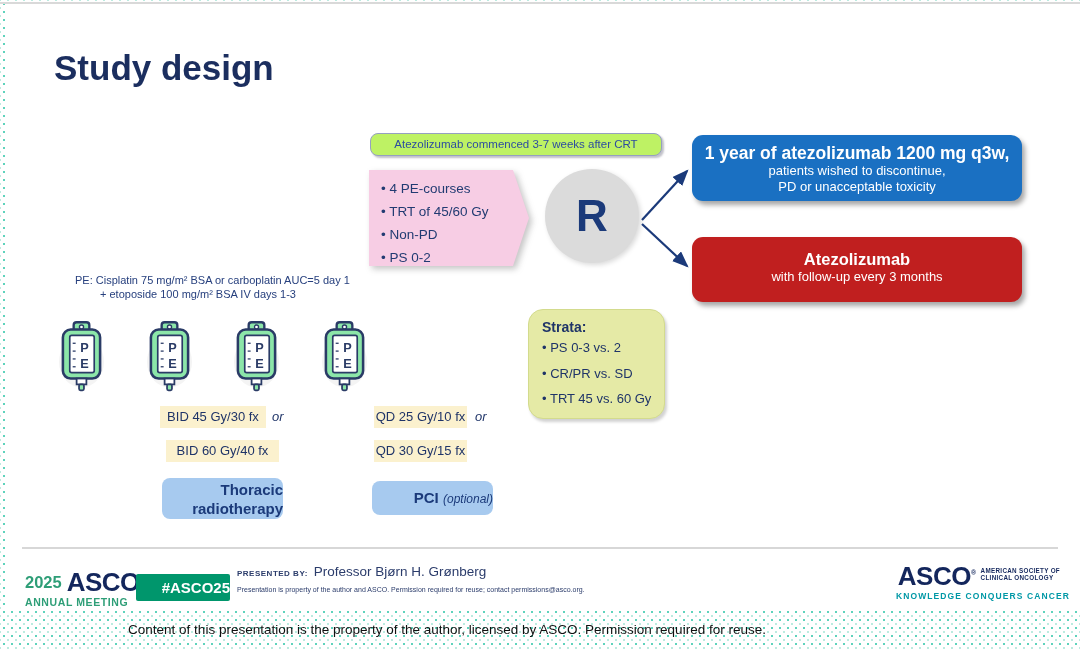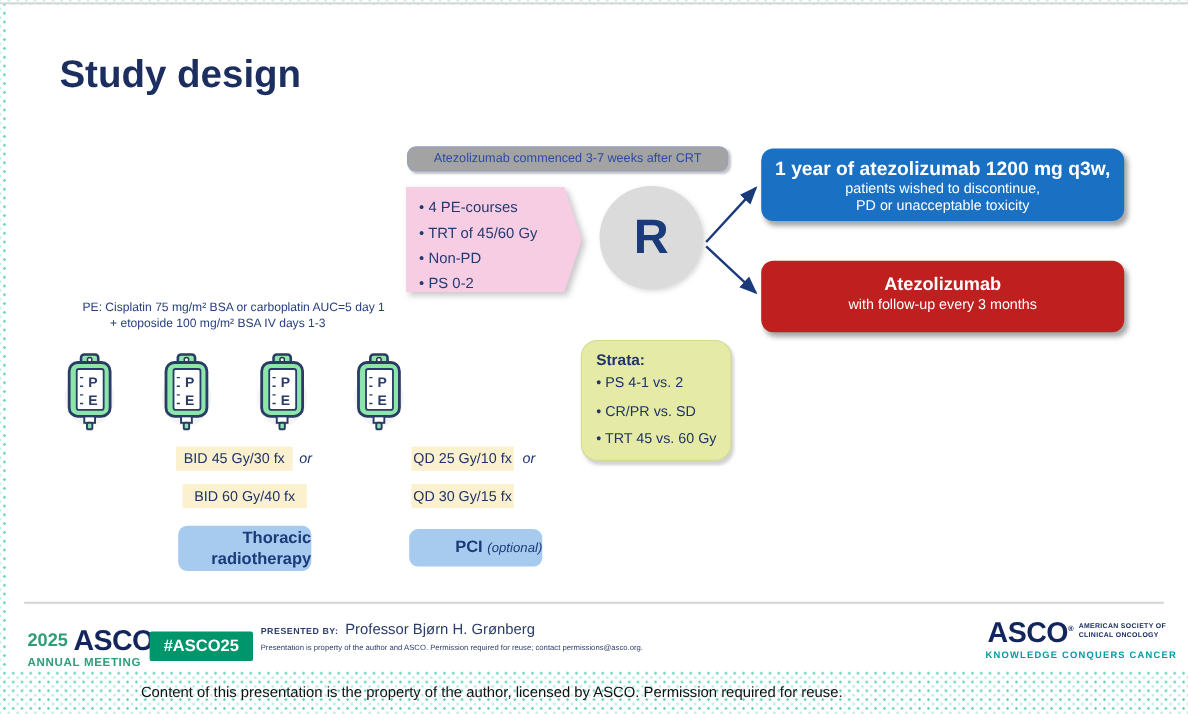--- a/index.html
+++ b/index.html
@@ -15,21 +15,21 @@
     background-position:0 0, 4px 4px;
   }
   .abs { position:absolute; }
   .top-line { top:2px; left:0; width:1080px; height:2px; background:#d9d9d9; }
   .slide { left:6px; top:4px; width:1074px; height:606px; background:#ffffff; }
 
   .title { left:54px; top:48px; font-size:35px; font-weight:700; color:#1b2e5f; }
 
   .banner {
     left:370px; top:133px; width:292px; height:23px;
-    background:#a3a3a3; border:1px solid #96a0c0; border-radius:8px;
+    background:#bef264; border:1px solid #96a0c0; border-radius:8px;
     box-shadow:2px 2px 2px rgba(100,100,120,.4);
     font-size:11.5px; color:#2d4ca0; text-align:center; line-height:21px;
   }
 
   .pink-wrap { left:369px; top:170px; filter:drop-shadow(3px 3px 3px rgba(90,90,90,.35)); }
   .pink-box {
     width:160px; height:96px; background:#f7cde4;
     clip-path:polygon(0 0, 90% 0, 100% 50%, 90% 100%, 0 100%);
     padding:7px 0 0 12px;
   }
@@ -80,21 +80,21 @@
   .divider { left:22px; top:547px; width:1036px; height:2px; background:#d7d7d7; }
 
   .am-logo { left:25px; top:567px; }
   .am-row { display:flex; align-items:center; gap:5px; }
   .am-year { font-size:16.5px; font-weight:700; color:#2e9e77; }
   .am-asco { font-size:26px; font-weight:800; color:#13265c; letter-spacing:-0.5px; }
   .am-reg { font-size:7px; vertical-align:super; color:#13265c; }
   .am-meeting { font-size:10.5px; font-weight:700; color:#2e9e77; letter-spacing:0.6px; margin-top:-2px; }
 
   .hashtag { left:136px; top:574px; width:94px; height:27px; background:#00966c;
-             color:#fff; font-weight:700; font-size:15px; text-align:center;
+             color:#fff; font-weight:700; font-size:15px; text-align:right;
              line-height:27px; border-radius:2px; }
 
   .presented { left:237px; top:564px; color:#2b3c6b; }
   .presented .row1 { display:flex; align-items:baseline; gap:6px; }
   .pb-label { font-size:8px; font-weight:700; letter-spacing:0.5px; }
   .pb-name { font-size:13.5px; }
   .fineprint { font-size:7px; margin-top:7px; }
 
   .asco-logo { left:896px; top:561px; width:164px; }
   .asco-row { display:flex; align-items:center; justify-content:flex-end; }
@@ -213,21 +213,21 @@
   <line x1="15" y1="39" x2="18" y2="39" stroke="#2a3b66" stroke-width="1.3"></line>
   <line x1="15" y1="47" x2="18" y2="47" stroke="#2a3b66" stroke-width="1.3"></line>
   <text x="27" y="32" font-family="Liberation Sans, sans-serif" font-size="13" font-weight="bold" fill="#2a3b66" text-anchor="middle">P</text>
   <text x="27" y="48" font-family="Liberation Sans, sans-serif" font-size="13" font-weight="bold" fill="#2a3b66" text-anchor="middle">E</text>
   <rect x="19" y="59" width="10" height="6" fill="#fff" stroke="#2a3b66" stroke-width="1.8"></rect>
   <rect x="21.5" y="65" width="5" height="6" rx="1.5" fill="#8ce6a9" stroke="#2a3b66" stroke-width="1.8"></rect>
 </svg>
 
 <div class="abs strata">
   <div class="s-title">Strata:</div>
-  <div class="bullet">PS 4-1 vs. 2</div>
+  <div class="bullet">PS 0-3 vs. 2</div>
   <div class="bullet">CR/PR vs. SD</div>
   <div class="bullet">TRT 45 vs. 60 Gy</div>
 </div>
 
 <div class="abs dose" style="left:160px; top:406px; width:106px;">BID 45 Gy/30 fx</div>
 <div class="abs or" style="left:272px; top:406px;">or</div>
 <div class="abs dose" style="left:166px; top:440px; width:113px;">BID 60 Gy/40 fx</div>
 <div class="abs dose" style="left:374px; top:406px; width:93px;">QD 25 Gy/10 fx</div>
 <div class="abs or" style="left:475px; top:406px;">or</div>
 <div class="abs dose" style="left:374px; top:440px; width:93px;">QD 30 Gy/15 fx</div>

